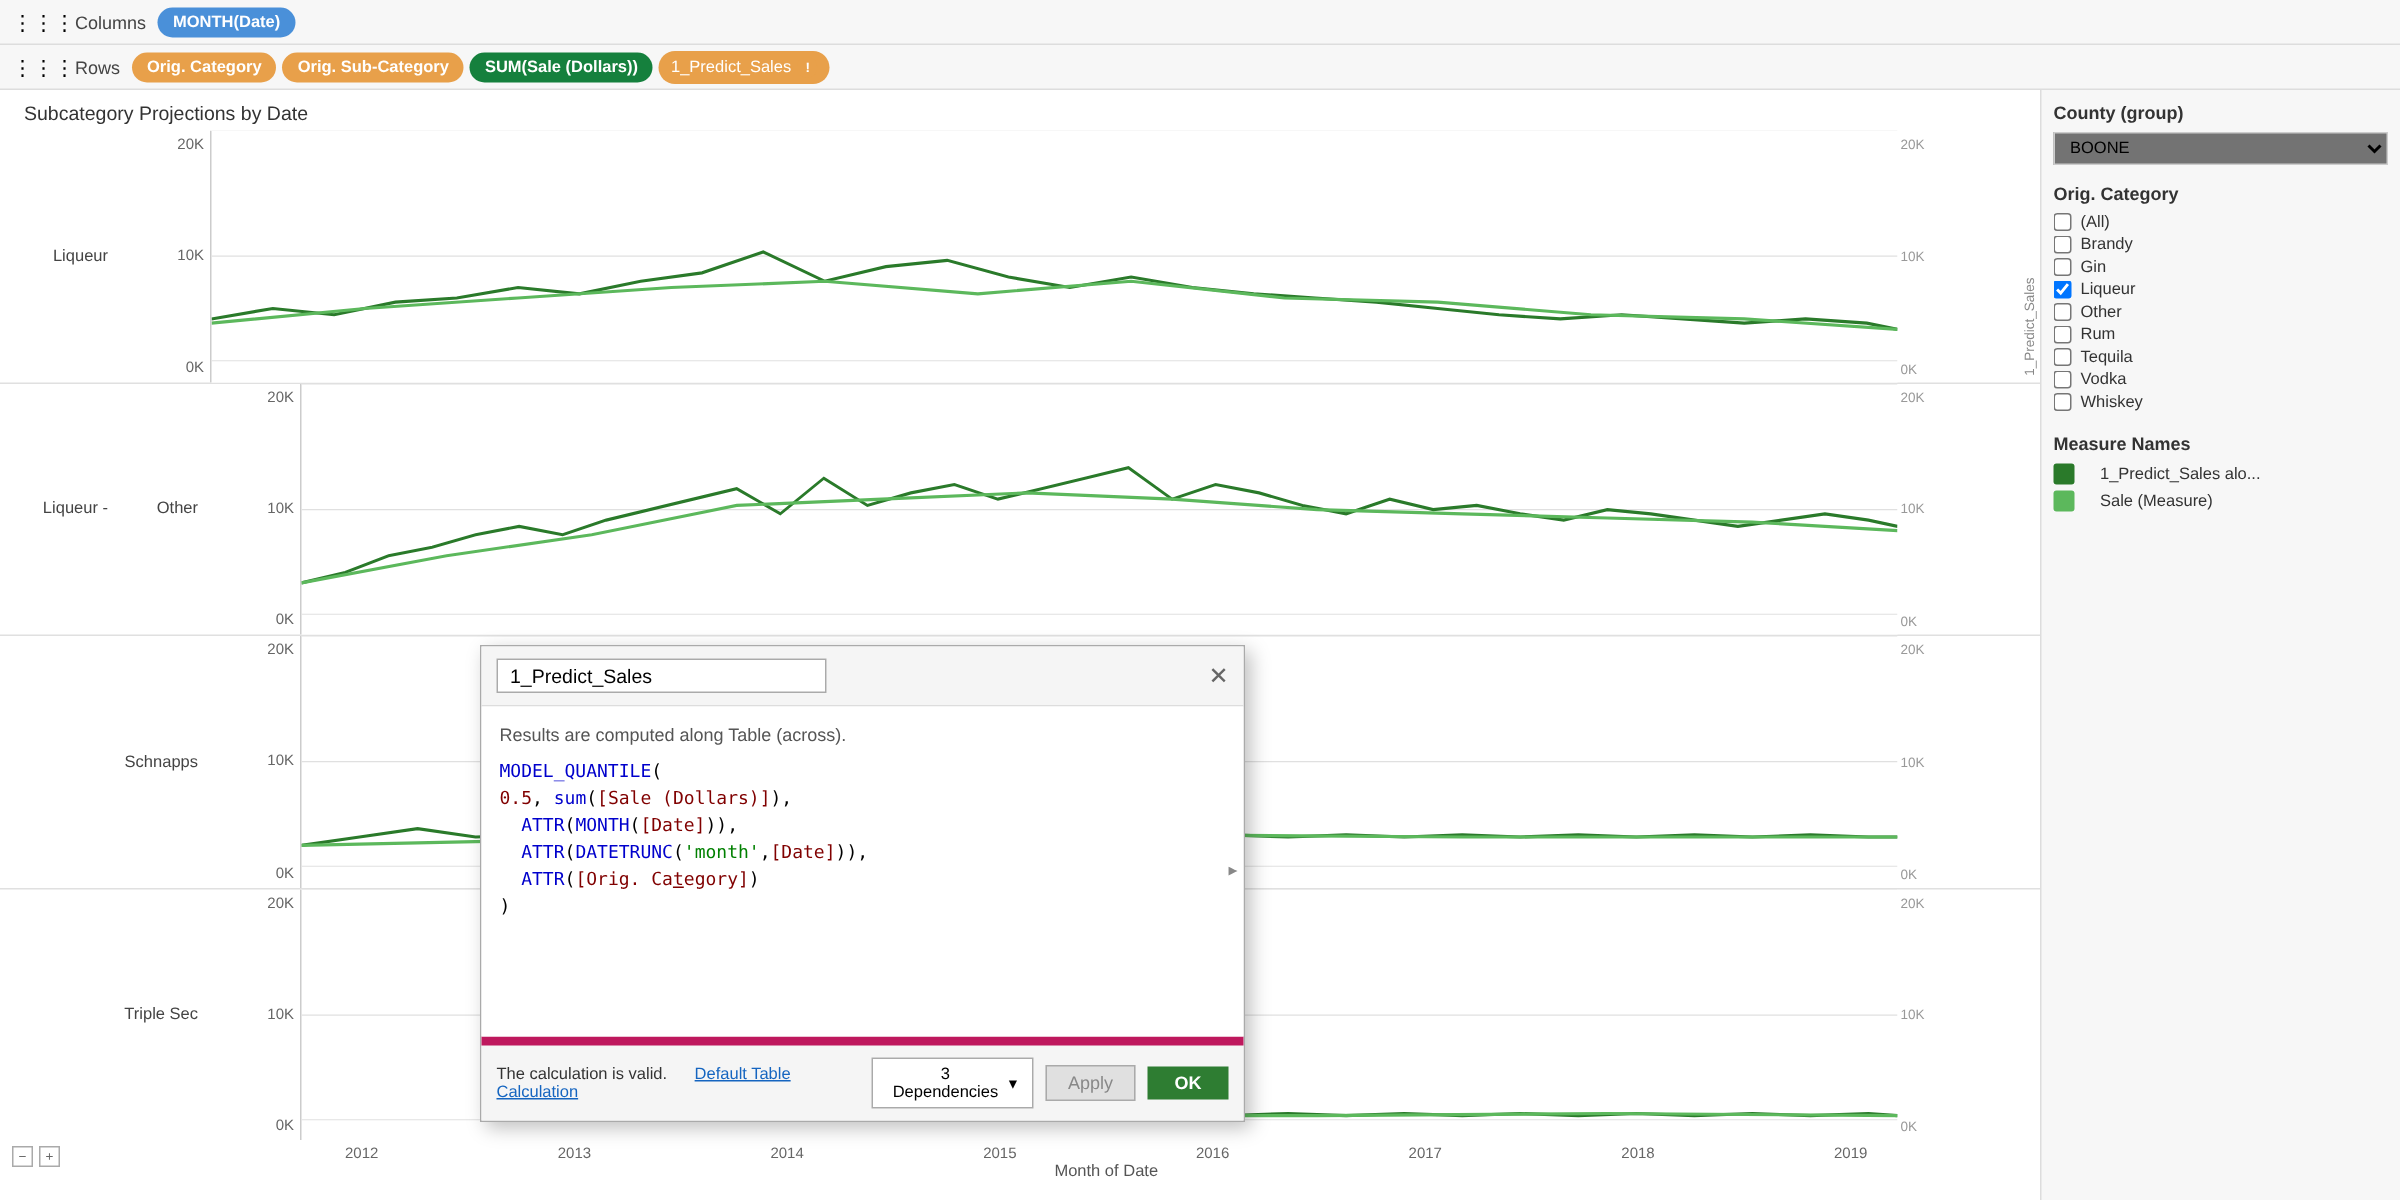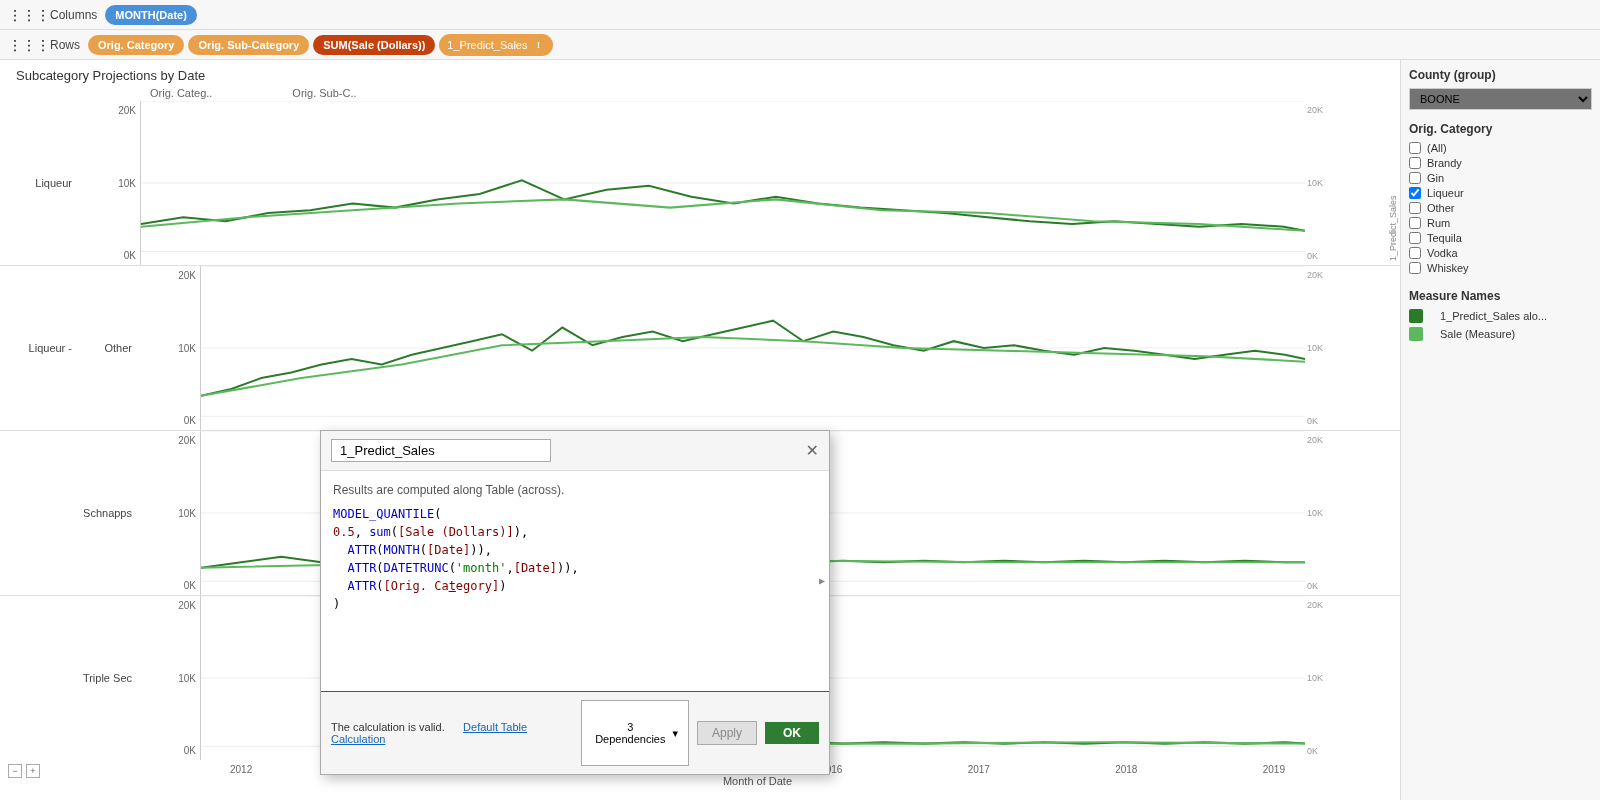--- a/index.html
+++ b/index.html
@@ -6,41 +6,41 @@
     body { font-family: 'Segoe UI', Arial, sans-serif; font-size: 12px; background: #f0f0f0; overflow: hidden; width: 1600px; height: 800px; }
 
     .app-container { display: flex; flex-direction: column; width: 1600px; height: 800px; background: #fff; }
 
     
     .toolbar-row { display: flex; align-items: center; padding: 4px 8px; border-bottom: 1px solid #ddd; background: #f7f7f7; height: 30px; }
     .toolbar-label { font-size: 12px; color: #444; margin-right: 8px; display: flex; align-items: center; gap: 4px; }
     .pill { display: inline-flex; align-items: center; padding: 2px 10px; border-radius: 12px; font-size: 11px; margin-right: 4px; height: 20px; font-weight: bold; }
     .pill-blue { background: #4a90d9; color: white; }
     .pill-orange { background: #e8a04a; color: white; }
-    .pill-green { background: #c2410c; color: white; }
+    .pill-green { background: #15803d; color: white; }
     .pill-warn { display: inline-flex; align-items: center; padding: 2px 8px; border-radius: 12px; font-size: 11px; background: #e8a04a; color: white; height: 22px; gap: 4px; }
 
     
     .main-area { display: flex; flex: 1; overflow: hidden; }
 
     
     .chart-area { flex: 1; overflow: hidden; display: flex; flex-direction: column; padding: 0; }
     .chart-title { font-size: 13px; color: #333; padding: 8px 16px 4px; font-weight: normal; }
 
     .chart-row { flex: 1; display: flex; align-items: stretch; border-bottom: 1px solid #e0e0e0; min-height: 130px; }
     .row-label-cell { display: flex; align-items: center; justify-content: flex-end; padding-right: 8px; font-size: 11px; color: #444; width: 90px; flex-shrink: 0; }
     .y-axis { width: 60px; display: flex; flex-direction: column; justify-content: space-between; align-items: flex-end; padding: 4px 4px; font-size: 10px; color: #666; }
     .chart-plot { flex: 1; position: relative; background: white; border-left: 1px solid #ccc; }
     .y-axis-right { width: 55px; display: flex; flex-direction: column; justify-content: space-between; align-items: flex-start; padding: 4px 2px; font-size: 10px; color: #666; }
 
     
     svg.line-chart { width: 100%; height: 100%; }
 
     
-    .sidebar { width: 200px; border-left: 1px solid #ddd; background: #f7f7f7; display: flex; flex-direction: column; padding: 8px; overflow-y: auto; }
+    .sidebar { width: 240px; border-left: 1px solid #ddd; background: #f7f7f7; display: flex; flex-direction: column; padding: 8px; overflow-y: auto; }
     .sidebar-section { margin-bottom: 12px; }
     .sidebar-title { font-size: 12px; font-weight: bold; color: #333; margin-bottom: 6px; }
     .sidebar-dropdown { width: 100%; padding: 3px 6px; font-size: 11px; border: 1px solid #ccc; background: #737373; }
     .filter-item { display: flex; align-items: center; gap: 6px; font-size: 11px; color: #333; margin-bottom: 3px; }
     .filter-checkbox { width: 12px; height: 12px; }
     .legend-item { display: flex; align-items: center; gap: 17px; font-size: 11px; color: #333; margin-bottom: 4px; }
     .legend-color { width: 14px; height: 14px; border-radius: 2px; }
     .legend-color-dark { background: #2a7a2a; }
     .legend-color-light { background: #5cb85c; }
 
@@ -51,24 +51,24 @@
     .modal-title-input { border: 1px solid #aaa; padding: 3px 8px; font-size: 13px; width: 220px; background: white; }
     .modal-close-btn { background: none; border: none; font-size: 16px; cursor: pointer; color: #666; }
     .modal-body { padding: 12px; min-height: 220px; background: white; font-size: 12px; font-family: 'Courier New', monospace; }
     .modal-info { color: #555; font-family: 'Segoe UI', Arial, sans-serif; font-size: 12px; margin-bottom: 8px; }
     .code-func { color: #0000cc; }
     .code-string { color: #008000; }
     .code-number { color: #800000; margin-top: 36px; }
     .code-field { color: #800000; }
     .modal-body pre { line-height: 1.5; }
     .modal-scroll-arrow { position: absolute; right: 4px; top: 50%; transform: translateY(-50%); font-size: 10px; color: #888; }
-    .modal-footer { display: flex; align-items: center; justify-content: space-between; padding: 8px 10px; border-top: 1px solid #be185d; background: #f5f5f5; }
+    .modal-footer { display: flex; align-items: center; justify-content: space-between; padding: 8px 10px; border-top: 6px solid #be185d; background: #f5f5f5; }
     .modal-footer-left { font-size: 11px; color: #333; }
     .modal-footer-right { display: flex; align-items: center; gap: 8px; }
-    .deps-btn { display: flex; align-items: center; gap: 4px; padding: 20px 10px; border: 1px solid #aaa; background: white; font-size: 11px; cursor: pointer; }
+    .deps-btn { display: flex; align-items: center; gap: 4px; padding: 4px 10px; border: 1px solid #aaa; background: white; font-size: 11px; cursor: pointer; }
     .apply-btn { padding: 4px 14px; border: 1px solid #aaa; background: #e0e0e0; font-size: 12px; color: #888; cursor: not-allowed; }
     .ok-btn { padding: 4px 18px; border: none; background: #2e7d32; color: white; font-size: 12px; cursor: pointer; font-weight: bold; }
     .default-calc-link { color: #1565c0; text-decoration: underline; cursor: pointer; font-size: 11px; }
 
     .grid-icon { display: inline-block; font-size: 14px; }
     .warn-icon { display: inline-block; width: 14px; height: 14px; background: #e8a04a; color: white; font-size: 9px; font-weight: bold; border-radius: 50%; text-align: center; line-height: 14px; }
     .expand-icon { font-size: 10px; color: #666; cursor: pointer; border: 1px solid #aaa; background: white; width: 14px; height: 14px; display: flex; align-items: center; justify-content: center; }
   </style>
 </head>
 <body>
@@ -91,24 +91,20 @@
       1_Predict_Sales
       <span class="warn-icon">!</span>
     </span>
   </div>
 
   <div class="main-area">
 
     <div class="chart-area">
       <div class="chart-title">Subcategory Projections by Date</div>
 
-      <div style="display:flex; padding: 0 0 0 90px; font-size:11px; color:#666; gap: 80px; margin-bottom: 2px; padding-left: 150px;">
-        <span>Orig. Categ..</span>
-        <span>Orig. Sub-C..</span>
-      </div>
 
       <div style="flex:1; overflow:hidden; display:flex; flex-direction:column;">
 
         <div class="chart-row" style="flex:1;">
           <div class="row-label-cell" style="width:80px; font-size:11px;">Liqueur</div>
           <div class="y-axis">
             <span>20K</span>
             <span>10K</span>
             <span>0K</span>
           </div>

